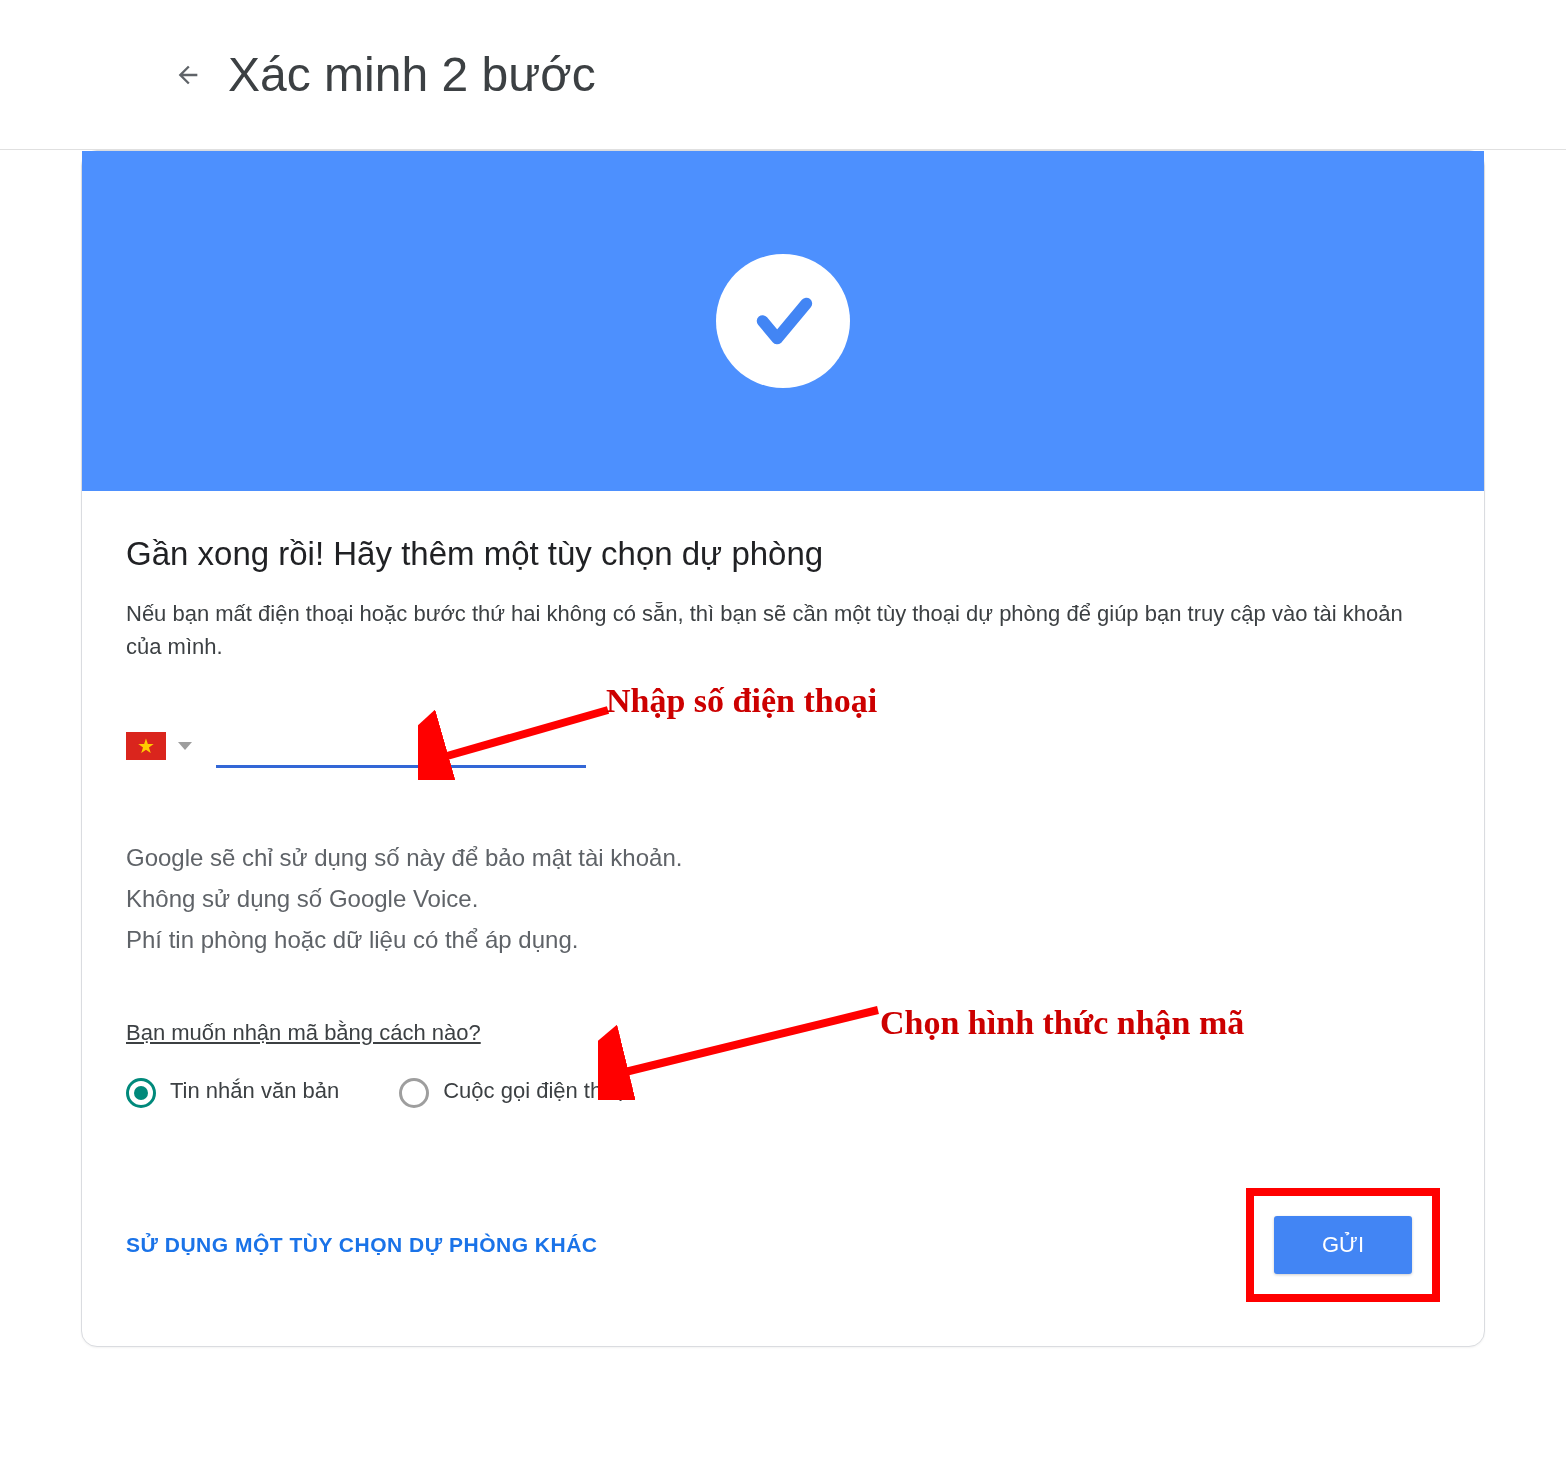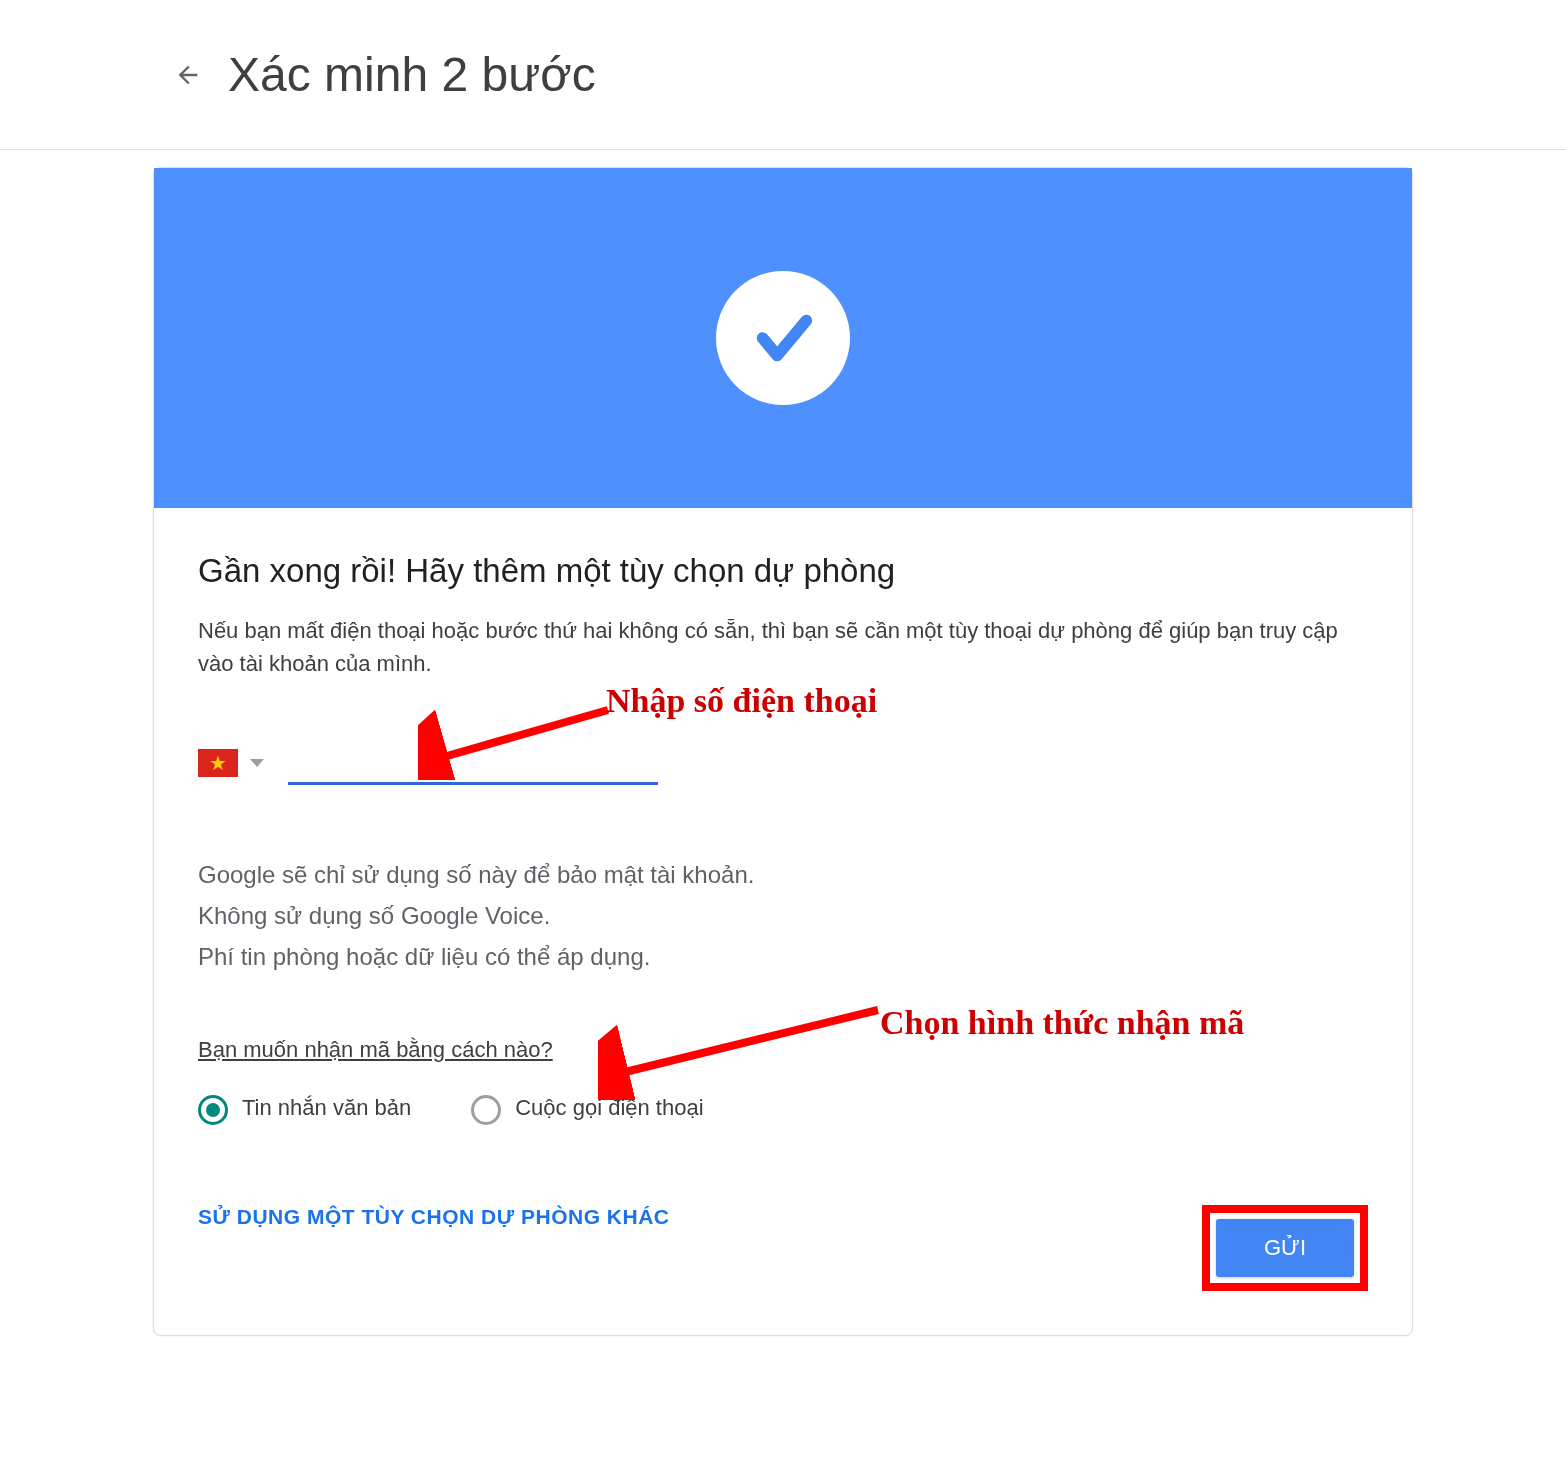--- a/index.html
+++ b/index.html
@@ -27,25 +27,25 @@
       align-items: center;
       justify-content: center;
       margin-left: 140px;
     }
     .header-title {
       font-size: 48px;
       color: #3c4043;
       font-weight: 400;
     }
     .card {
-      width: 1260px;
-      margin: 17px auto;
+      width: 1404px;
+      margin: 0 auto;
       background: #fff;
       border: 1px solid #dadce0;
-      border-radius: 8px;
+      border-radius: 16px;
       position: relative;
       box-shadow: 0 1px 2px rgba(0,0,0,0.05);
     }
     .hero {
       background: #4d90fe;
       height: 340px;
       display: flex;
       align-items: center;
       justify-content: center;
     }
@@ -158,20 +158,21 @@
       background: #00897b;
       border-radius: 50%;
     }
     .radio-label {
       font-size: 22px;
       color: #3c4043;
     }
     .actions {
       display: flex;
       justify-content: space-between;
+      align-items: center;
     }
     .alt-link {
       font-size: 21px;
       color: #1a73e8;
       font-weight: 600;
       cursor: pointer;
       text-transform: uppercase;
       letter-spacing: 0.5px;
     }
     .send-button {
@@ -180,21 +181,21 @@
       border: none;
       padding: 16px 48px;
       font-size: 22px;
       font-weight: 500;
       border-radius: 3px;
       cursor: pointer;
       box-shadow: 0 1px 3px rgba(0,0,0,0.2);
     }
     .send-highlight {
       border: 8px solid #ff0000;
-      padding: 6px;
+      padding: 20px;
       display: inline-block;
     }
     .annotation {
       position: absolute;
       color: #cc0000;
       font-family: 'Times New Roman', serif;
       font-size: 34px;
       font-weight: bold;
       pointer-events: none;
       z-index: 10;

